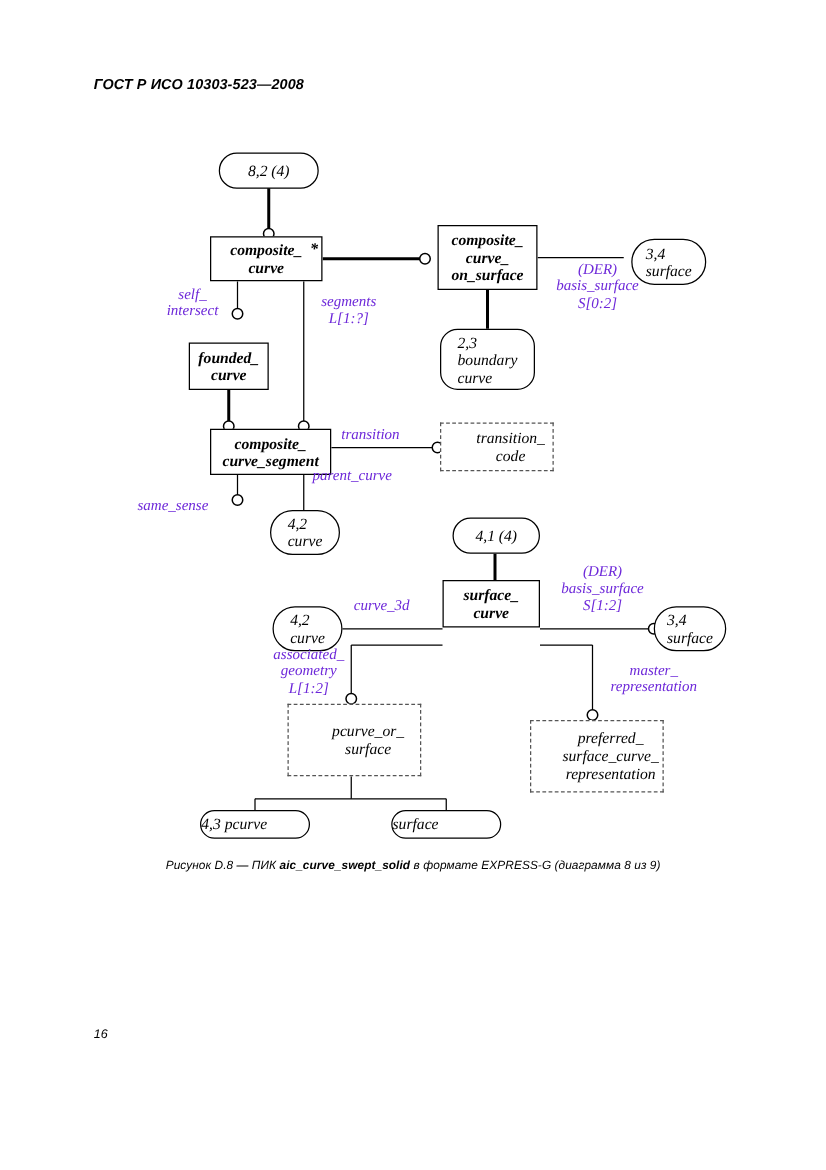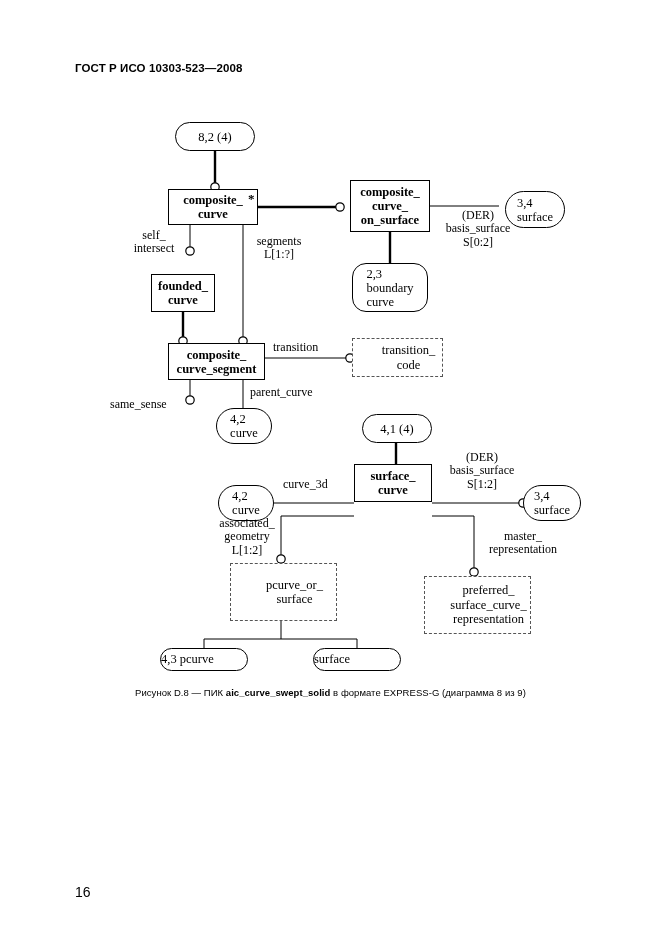--- a/index.html
+++ b/index.html
@@ -13,37 +13,38 @@
     position: relative;
     font-family: "Liberation Serif", "DejaVu Serif", serif;
     color: #000000;
     overflow: hidden;
   }
   .page {
     position: absolute;
     inset: 0;
     width: 546px;
     height: 936px;
+    font-style: italic;
   }
   .doc-header {
     position: absolute;
     left: 75px;
     top: 62px;
     font-family: "Liberation Sans", "DejaVu Sans", sans-serif;
     font-size: 11.5px;
     font-weight: bold;
     letter-spacing: 0.1px;
     white-space: nowrap;
   }
   .page-number {
     position: absolute;
     left: 75px;
-    top: 884px;
+    top: 822px;
     font-family: "Liberation Sans", "DejaVu Sans", sans-serif;
-    font-size: 14px;
+    font-size: 10px;
     text-align: center;
   }
   .figure-caption {
     position: absolute;
     left: 0;
     top: 687px;
     width: 661px;
     text-align: center;
     font-family: "Liberation Sans", "DejaVu Sans", sans-serif;
     font-size: 9.5px;
@@ -116,21 +117,21 @@
     text-align: center;
     font-size: 12.5px;
     box-sizing: border-box;
   }
   
   .lbl {
     position: absolute;
     font-size: 12px;
     line-height: 1.12;
     white-space: pre;
-    color: #000000;
+    color: #6d28d9;
   }
   .lbl.ctr { text-align: center; }
   .asterisk {
     position: absolute;
     font-size: 13px;
     font-weight: bold;
   }
   svg.wires {
     position: absolute;
     left: 0; top: 0;
@@ -295,21 +296,21 @@
 L[1:?]</div>
 
     <div class="lbl ctr" style="left:430px; top:209px; width:96px;">(DER)
 basis_surface
 S[0:2]</div>
 
     <div class="lbl" style="left:273px; top:341px;">transition</div>
 
     <div class="lbl" style="left:110px; top:398px;">same_sense</div>
 
-    <div class="lbl" style="left:250px; top:386px;">parent_curve</div>
+    <div class="lbl" style="left:250px; top:374px;">parent_curve</div>
 
     <div class="lbl" style="left:283px; top:478px;">curve_3d</div>
 
     <div class="lbl ctr" style="left:434px; top:451px; width:96px;">(DER)
 basis_surface
 S[1:2]</div>
 
     <div class="lbl ctr" style="left:208px; top:517px; width:78px;">associated_
 geometry
 L[1:2]</div>

